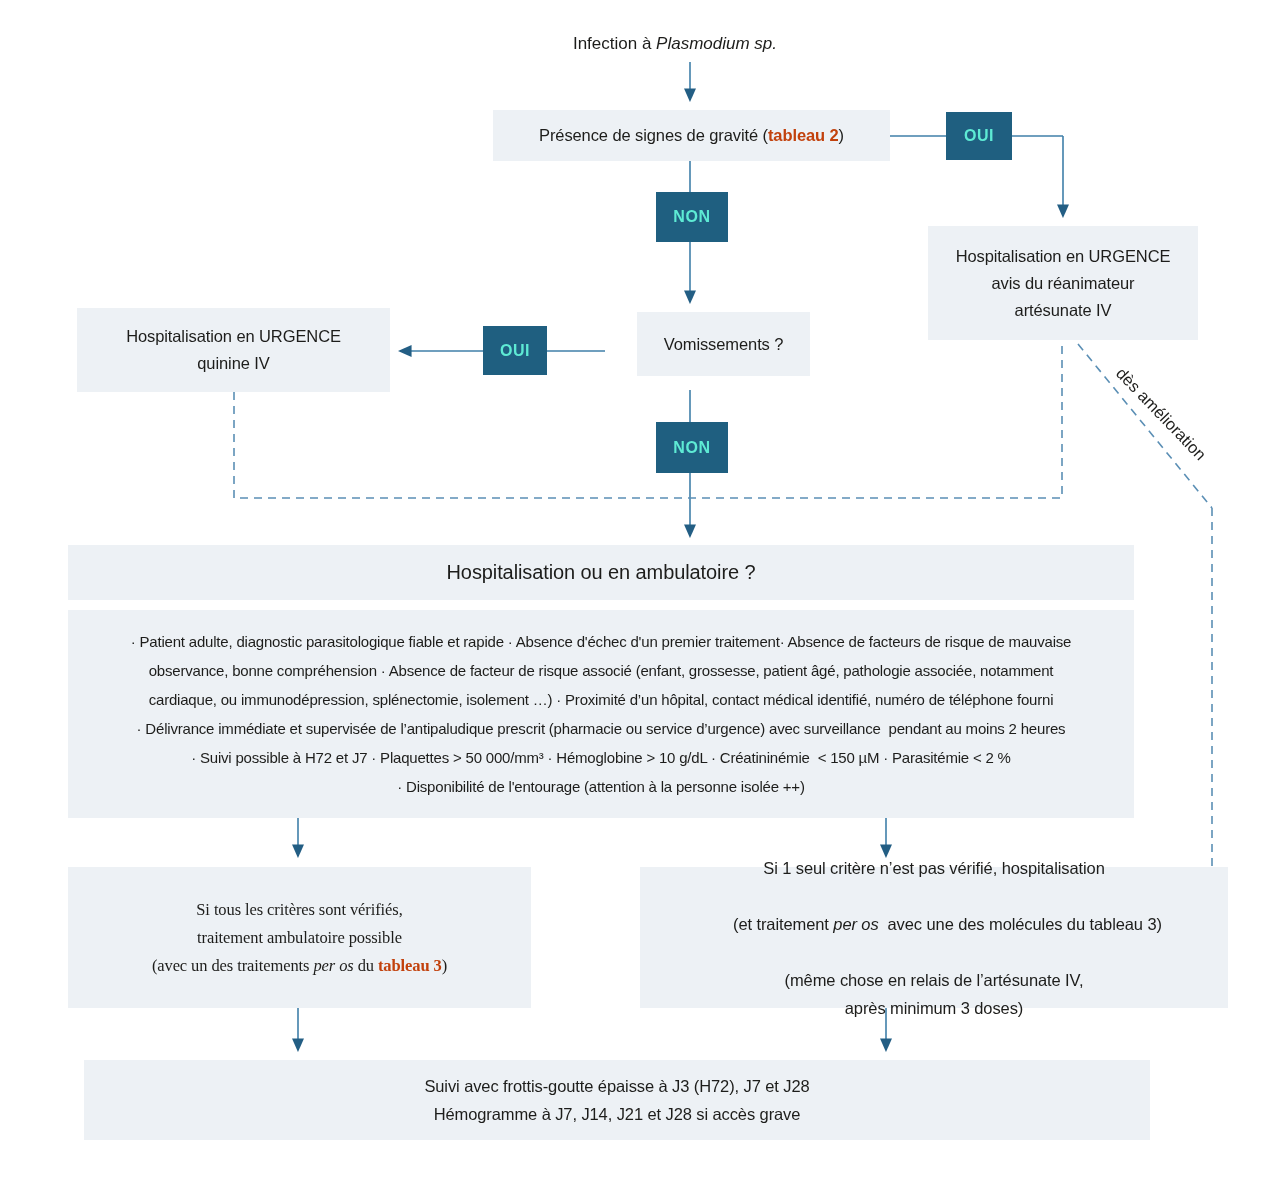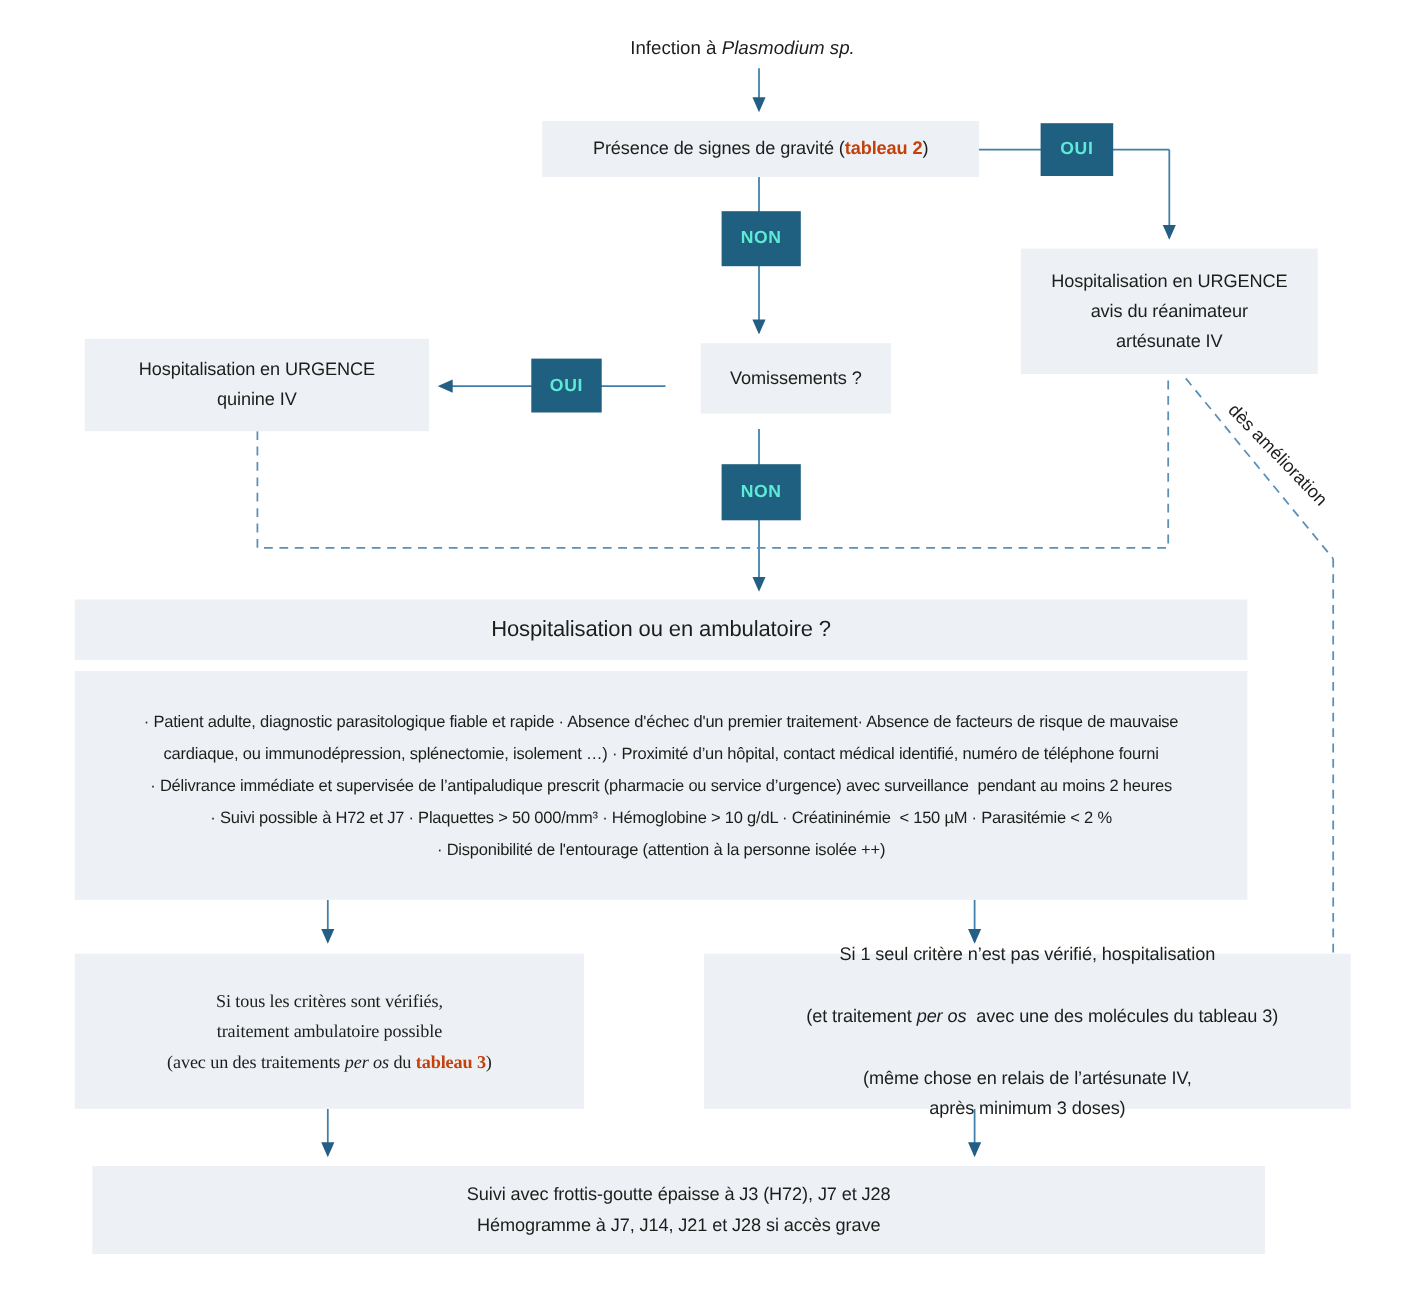--- a/index.html
+++ b/index.html
@@ -104,20 +104,21 @@
   </div>
 
   <div class="rot-label" style="left:1161px;top:414px;">dès amélioration</div>
 
   <div class="box" style="left:68px;top:545px;width:1066px;height:55px;font-size:20px;">
     <div>Hospitalisation ou en ambulatoire ?</div>
   </div>
 
   <div class="box" style="left:68px;top:610px;width:1066px;height:208px;">
     <div class="crit-line">· Patient adulte, diagnostic parasitologique fiable et rapide · Absence d'échec d'un premier traitement· Absence de facteurs de risque de mauvaise</div>
+    <div class="crit-line">observance, bonne compréhension · Absence de facteur de risque associé (enfant, grossesse, patient âgé, pathologie associée, notamment</div>
     <div class="crit-line">cardiaque, ou immunodépression, splénectomie, isolement …) · Proximité d’un hôpital, contact médical identifié, numéro de téléphone fourni</div>
     <div class="crit-line">· Délivrance immédiate et supervisée de l’antipaludique prescrit (pharmacie ou service d’urgence) avec surveillance  pendant au moins 2 heures</div>
     <div class="crit-line">· Suivi possible à H72 et J7 · Plaquettes &gt; 50 000/mm³ · Hémoglobine &gt; 10 g/dL · Créatininémie  &lt; 150 µM · Parasitémie &lt; 2 %</div>
     <div class="crit-line">· Disponibilité de l'entourage (attention à la personne isolée ++)</div>
   </div>
 
   <div class="box" style="left:68px;top:867px;width:463px;height:141px;line-height:28px;font-family:Liberation Serif, serif;">
     <div>Si tous les critères sont vérifiés,</div>
     <div>traitement ambulatoire possible</div>
     <div>

